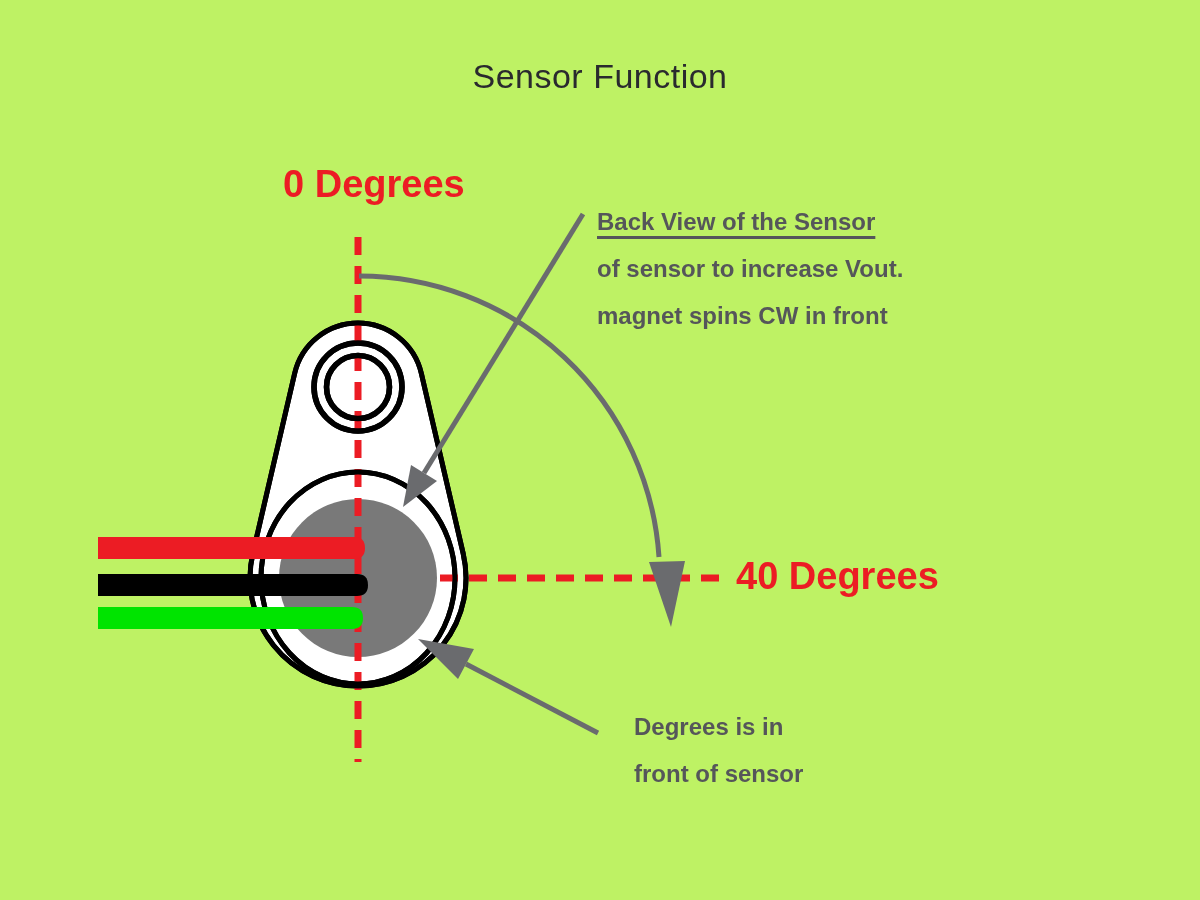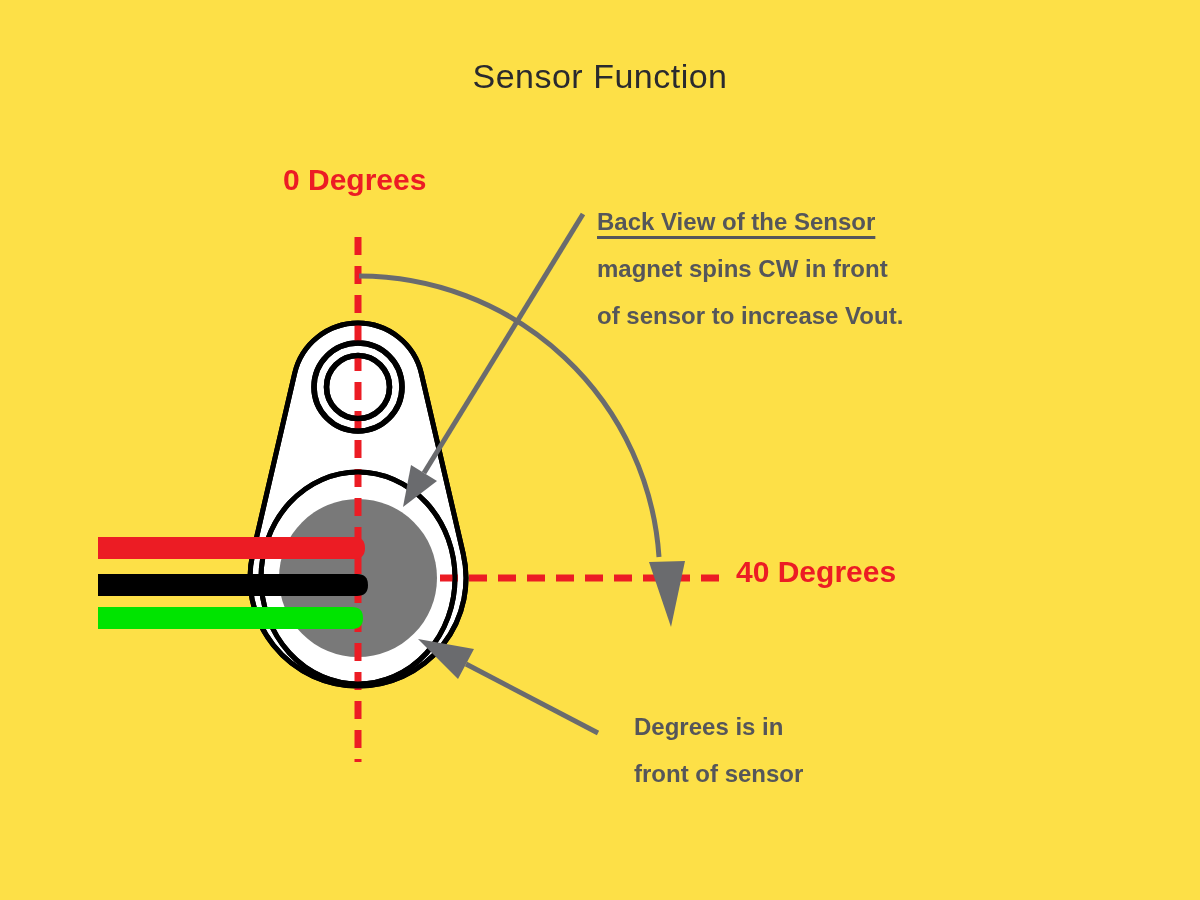--- a/index.html
+++ b/index.html
@@ -1,30 +1,30 @@
 <!DOCTYPE html>
 <html><head>
 <meta charset="utf-8">
 <style>
   html,body{margin:0;padding:0;background:#fff;}
   #canvas{
     position:relative;
     width:1200px;height:900px;
-    background:#fde047;
+    background:#bef264;
     overflow:hidden;
     font-family:"Liberation Sans", sans-serif;
   }
   #diagram-svg{position:absolute;left:0;top:0;}
   .txt{position:absolute;white-space:nowrap;}
   .title{
     left:0;top:57px;width:100%;text-align:center;
     font-size:34px;font-weight:400;color:#2A2A2E;letter-spacing:0.5px;
   }
   .deg{
-    color:#EC1C24;font-weight:bold;font-size:30px;line-height:1;
+    color:#EC1C24;font-weight:bold;font-size:38px;line-height:1;
   }
   .deg0{left:283px;top:165px;}
   .deg90{left:736px;top:557px;}
   .deg180{left:256px;top:791px;}
   .note{
     color:#55565A;font-weight:bold;font-size:24px;line-height:47px;
   }
   .backview{left:597px;top:198px;}
   .backview .underlined{
     text-decoration:underline;
@@ -76,22 +76,22 @@
 
   <div class="txt title">Sensor Function</div>
 
   <div class="txt deg deg0">0 Degrees</div>
 
   <div class="txt deg deg90">40 Degrees</div>
 
 
   <div class="txt note backview">
     <div class="underlined">Back View of the Sensor</div>
+    <div>of sensor to increase Vout.</div>
     <div>magnet spins CW in front</div>
-    <div>of sensor to increase Vout.</div>
   </div>
 
   <div class="txt note magnetfront">
     <div>Degrees is in</div>
     <div>front of sensor</div>
   </div>
 
 </div>
 
 </body></html>

